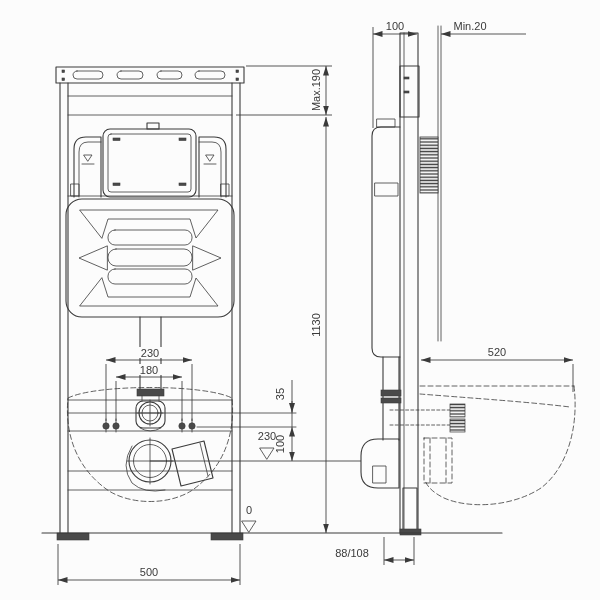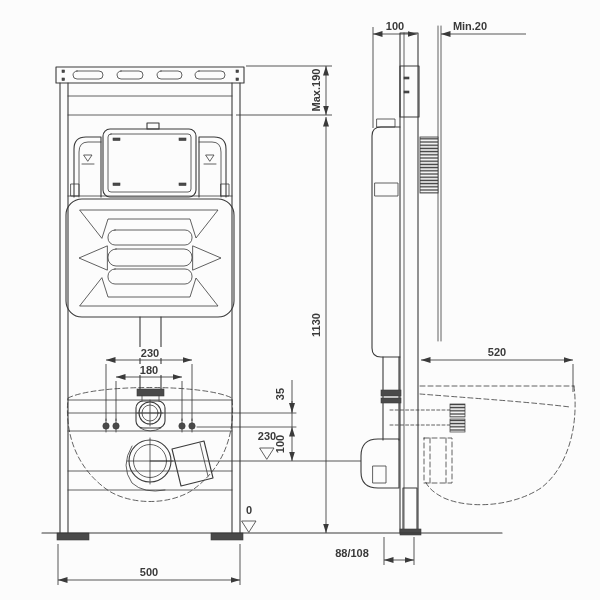--- a/index.html
+++ b/index.html
@@ -1,19 +1,18 @@
 <!DOCTYPE html>
 <html><head>
 <meta charset="utf-8">
 <style>
   html,body{margin:0;padding:0;background:#e8e8e8;}
   .sheet{
     width:600px;height:600px;background:#fcfcfc;position:relative;overflow:hidden;
     font-family:"Liberation Sans", sans-serif;
-    font-weight:bold;
   }
   svg{display:block;}
   svg text{
     font-family:"Liberation Sans", sans-serif;
     font-size:11px;
     fill:#3a3a3a;
   }
   .ln{stroke:#3a3a3a;fill:none;stroke-width:1.1;stroke-linejoin:round;stroke-linecap:round;}
   .thin{stroke-width:0.8;}
   .dimln{stroke:#3a3a3a;fill:none;stroke-width:0.85;}

